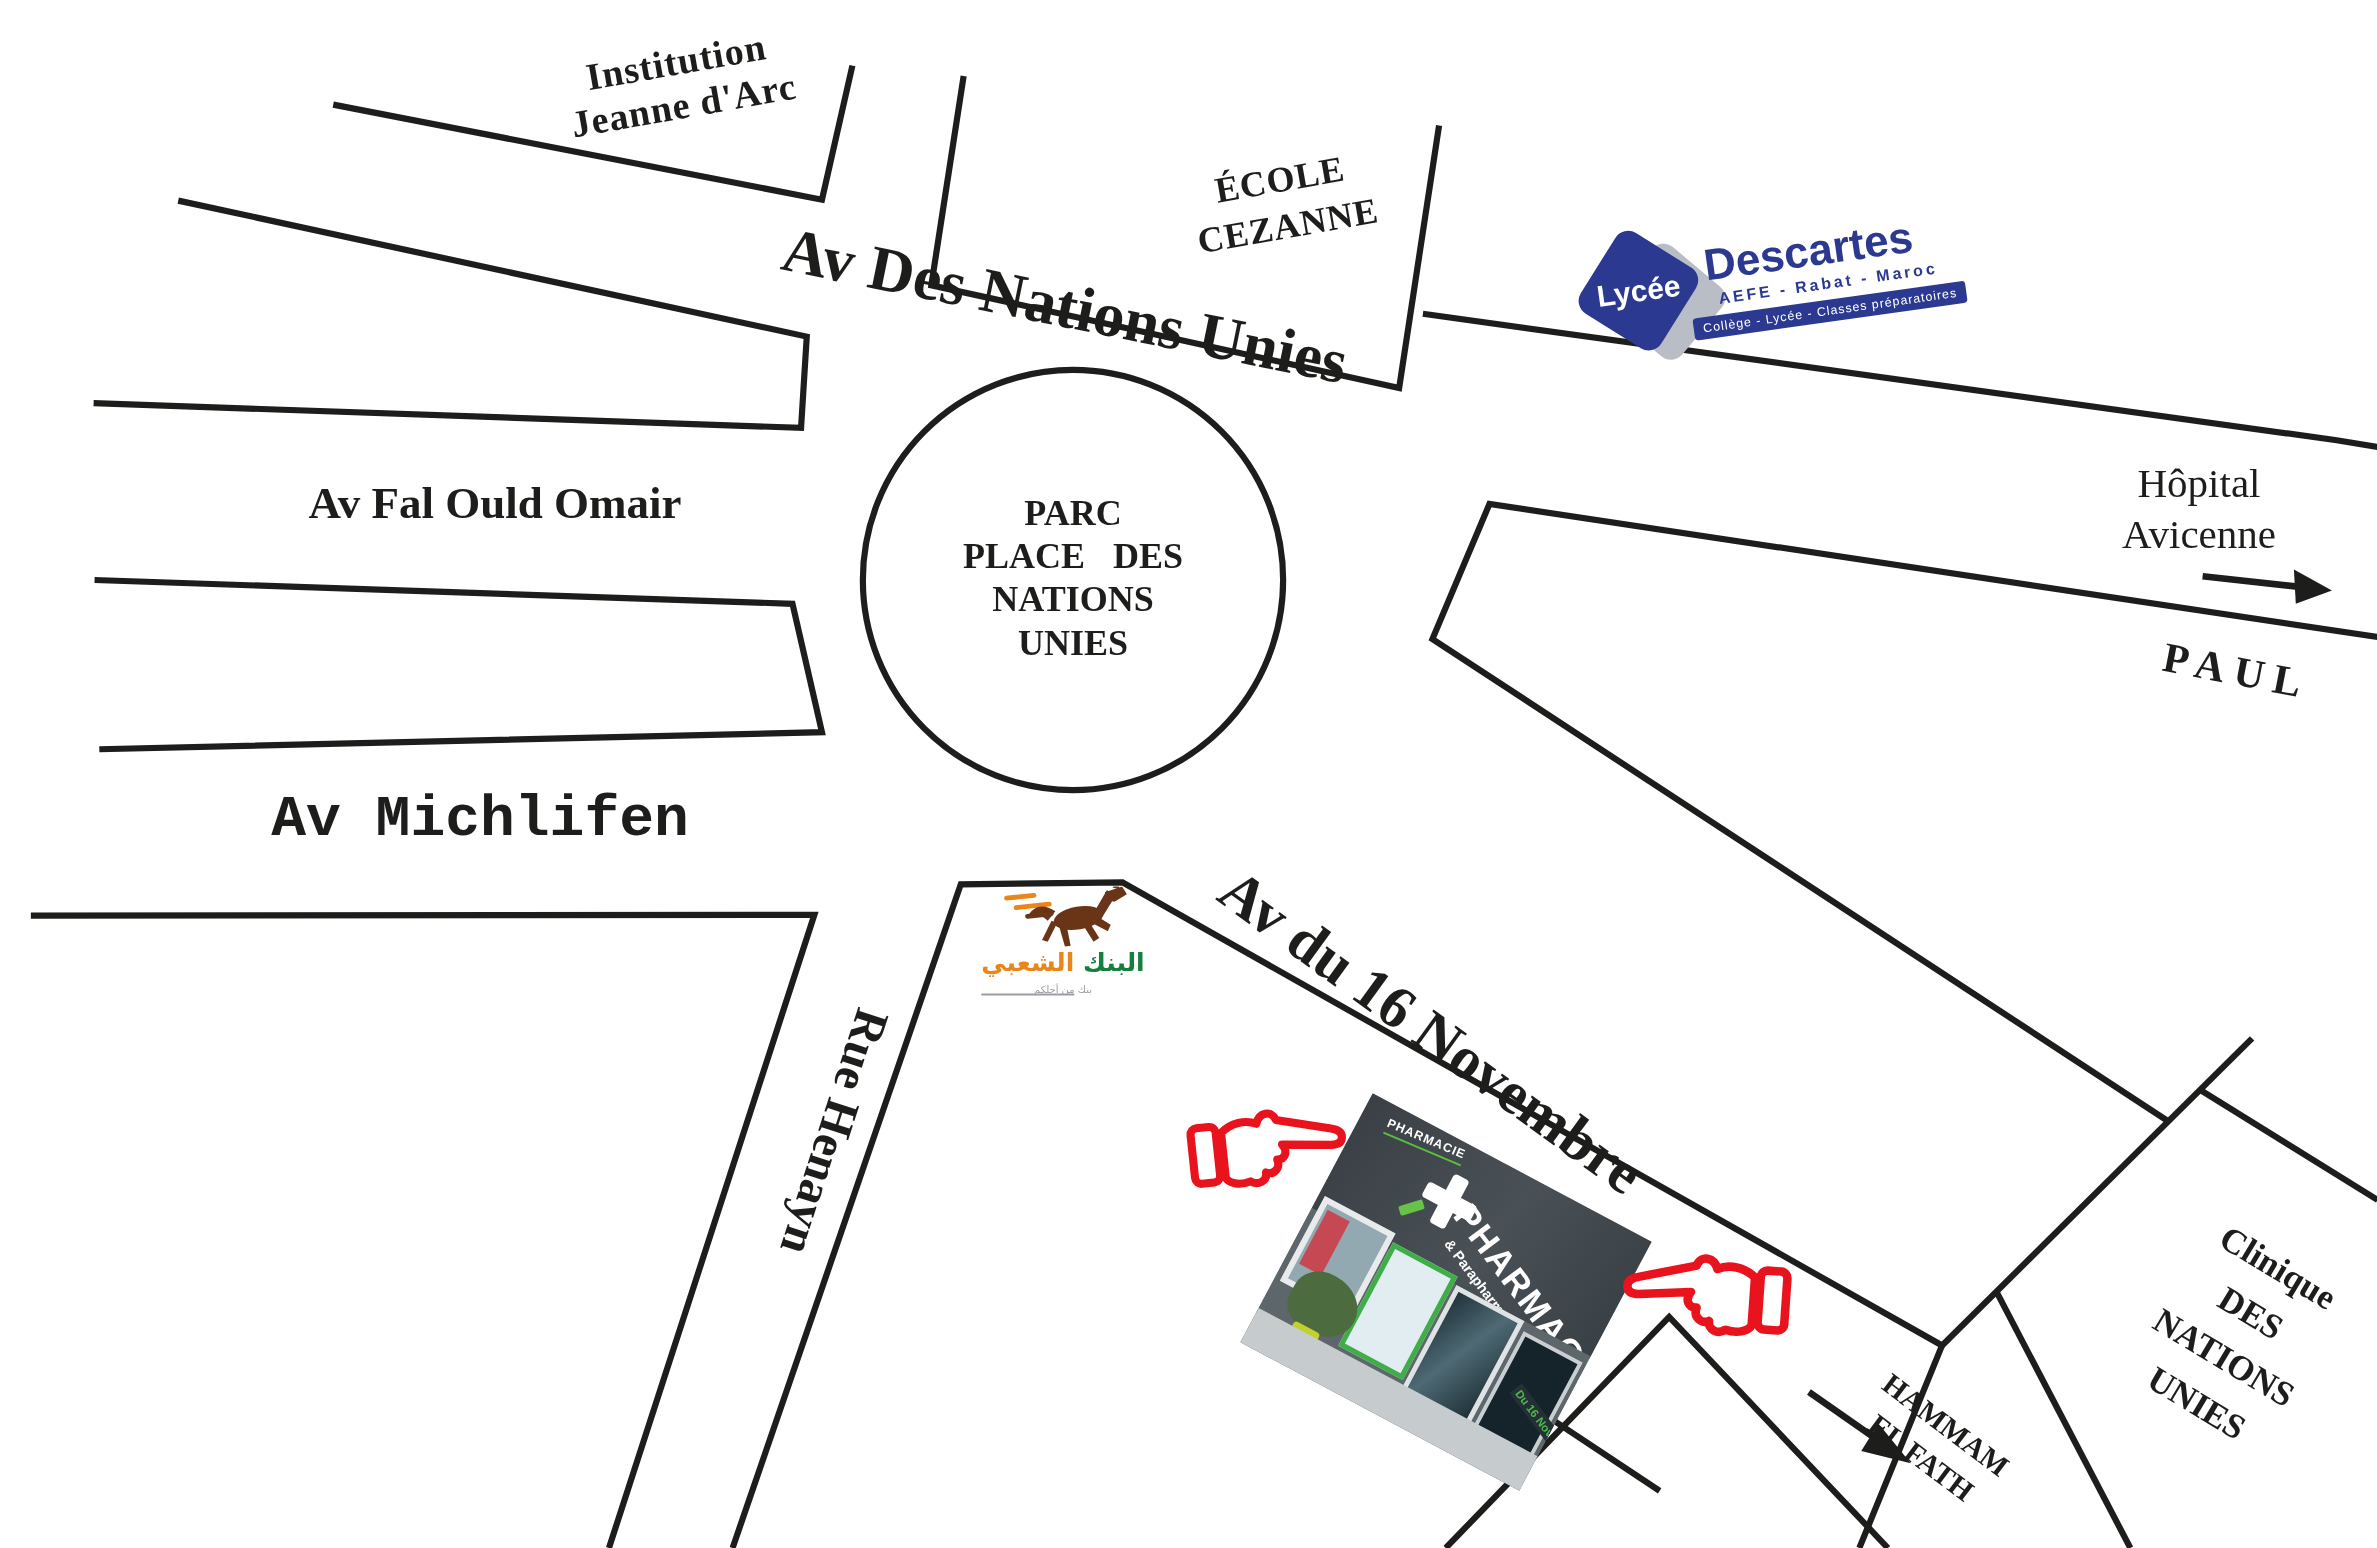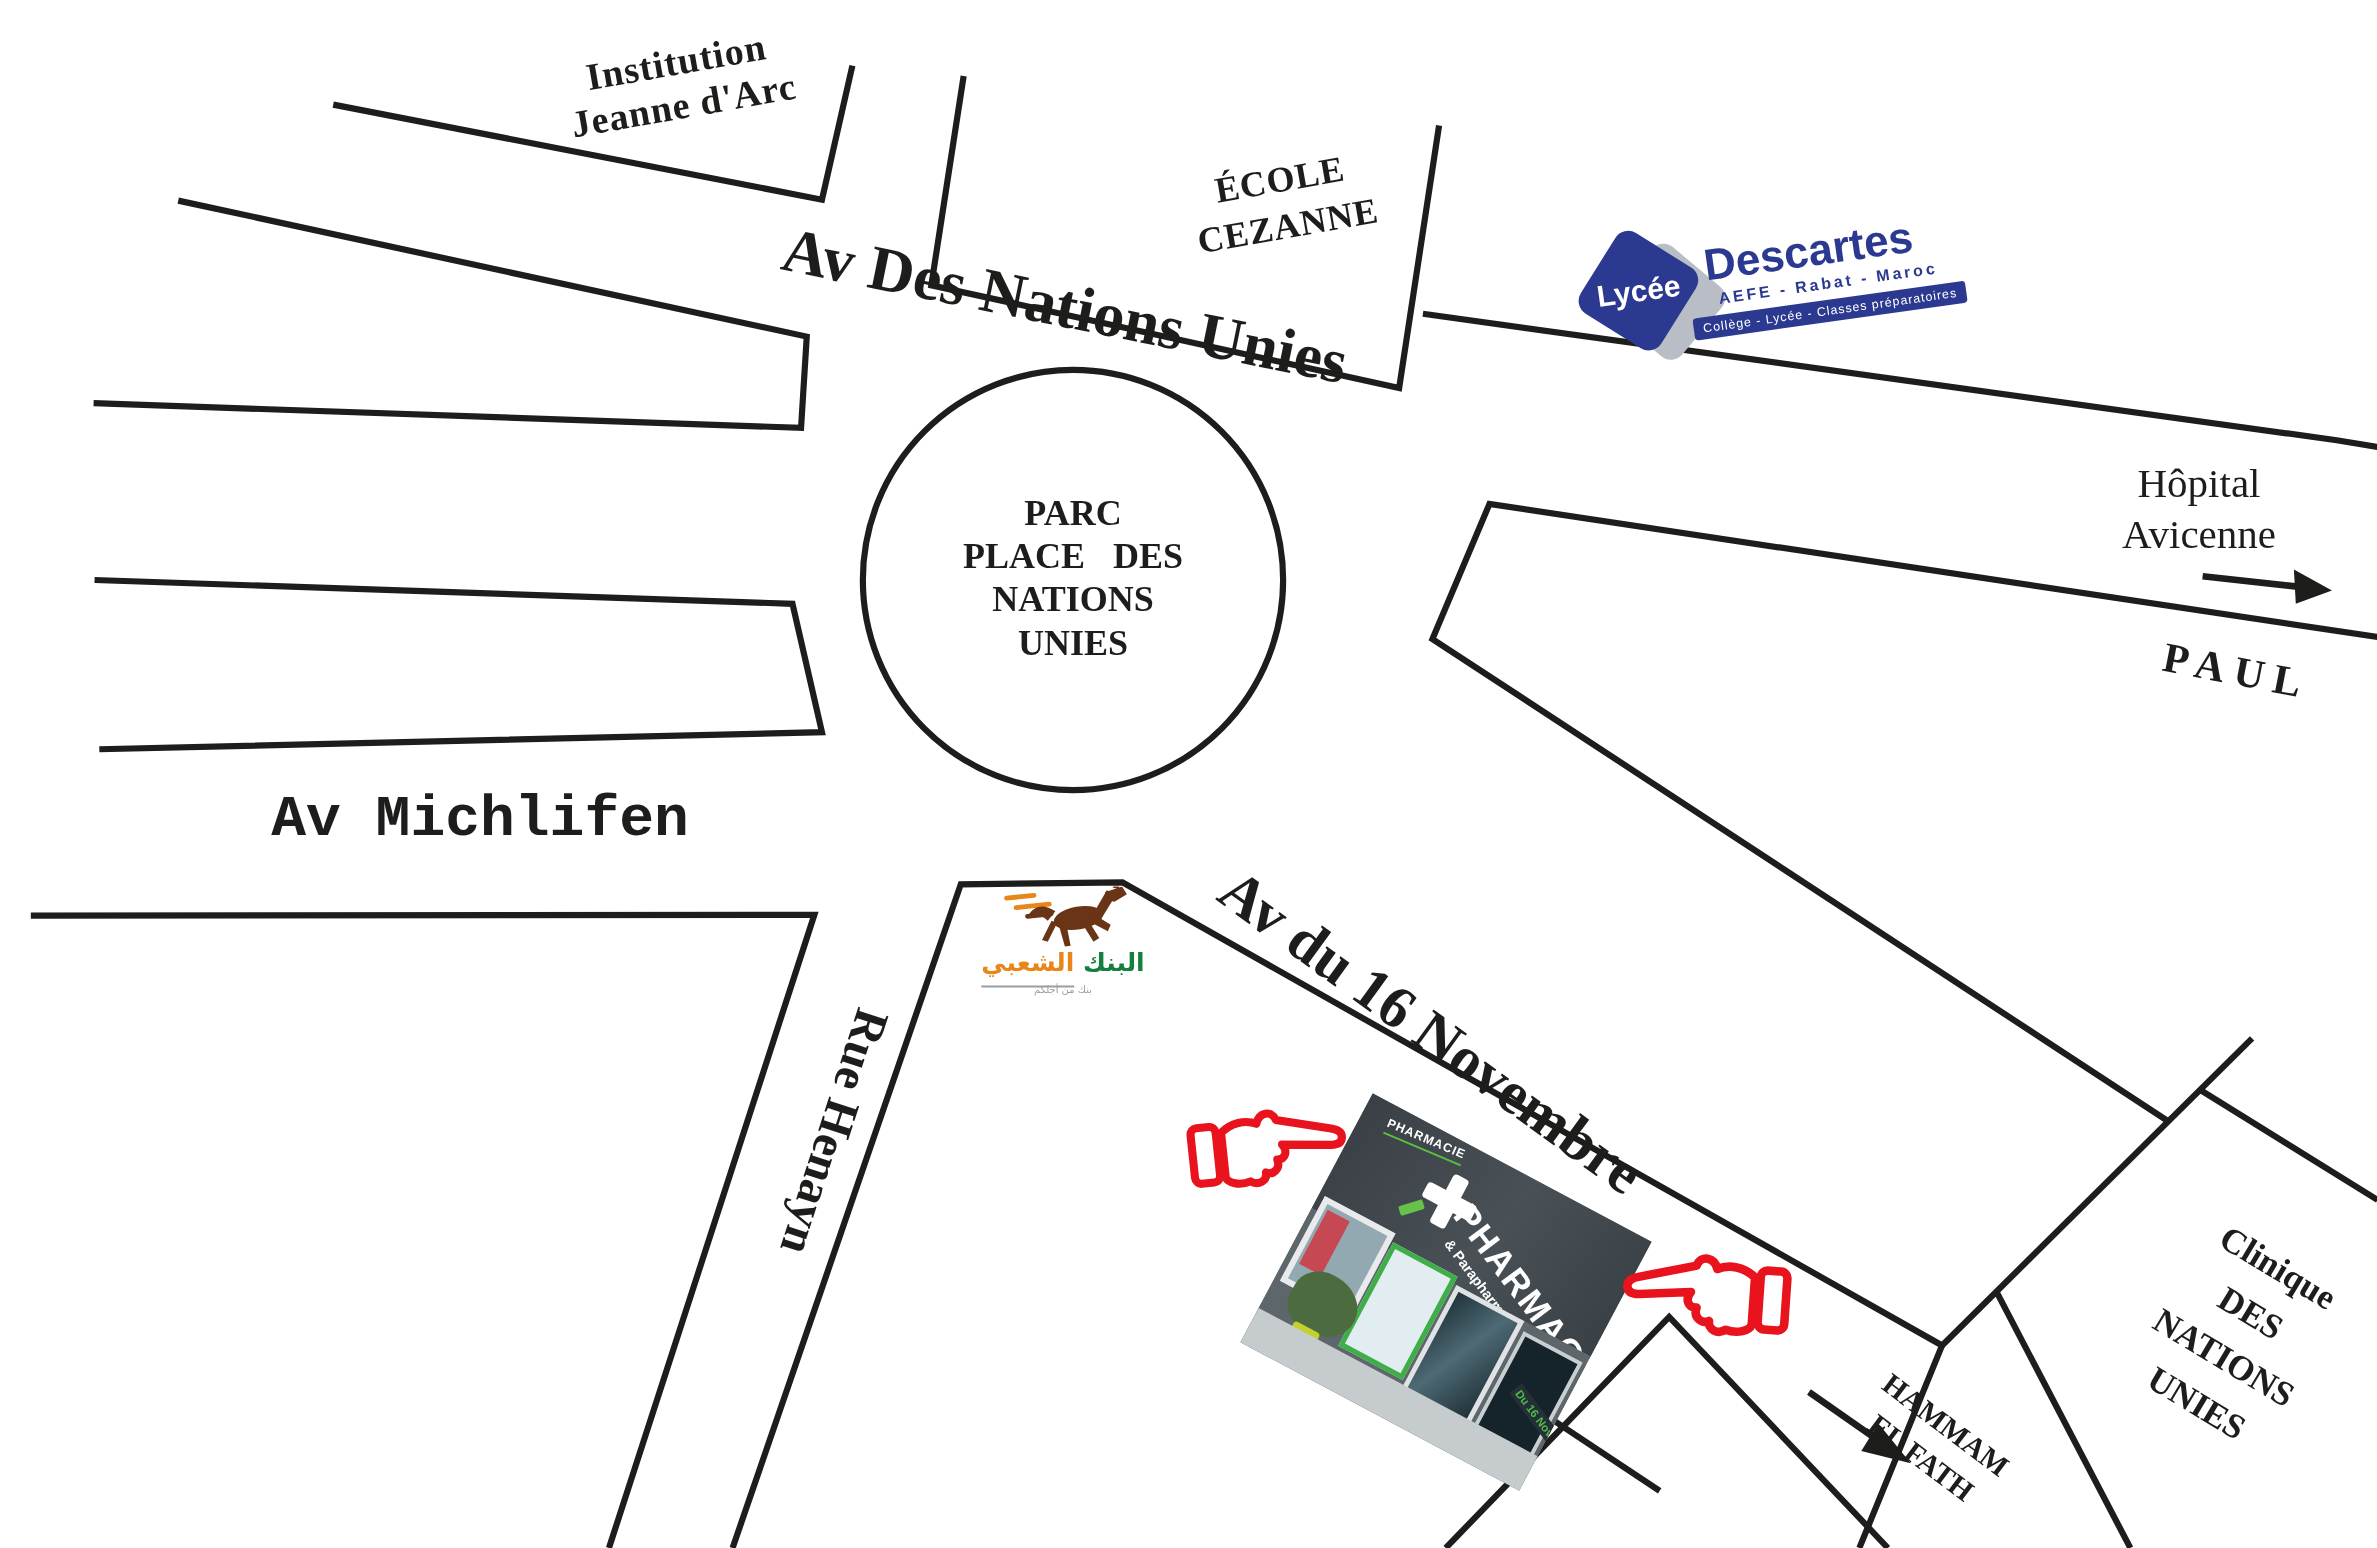--- a/index.html
+++ b/index.html
@@ -50,21 +50,21 @@
        padding:3.8px 9.5px;border-radius:3.8px;letter-spacing:1px;white-space:nowrap;}
 
   
   .bank{position:absolute;left:1063px;top:959px;width:228px;height:133px;
        transform:translate(-50%,-50%);text-align:center;
        font-family:"DejaVu Sans","Liberation Sans",sans-serif;}
   .bank .horse{position:absolute;left:50%;top:-5.7px;transform:translateX(-44%);}
   .bank-line1{position:absolute;left:50%;top:55px;transform:translateX(-50%);font-size:25px;font-weight:bold;
        white-space:nowrap;letter-spacing:1.9px;}
   .bank-line1 .g{color:#15803d;}
-  .bank-line1 .o{color:#e8861a;border-bottom:2.9px solid #9a9da2;padding-bottom:9px;}
+  .bank-line1 .o{color:#e8861a;border-bottom:2.9px solid #9a9da2;padding-bottom:17px;}
   .bank-line2{position:absolute;left:50%;top:91px;transform:translateX(-50%);font-size:10px;color:#9a9da2;
        white-space:nowrap;letter-spacing:1.9px;}
 
   
   .photo{position:absolute;left:1446px;top:1292px;width:316px;height:282px;overflow:hidden;
        transform:translate(-50%,-50%) rotate(28deg);background:#6a7277;
        font-family:"Liberation Sans","DejaVu Sans",sans-serif;}
   .ph-fascia{position:absolute;left:0;top:0;width:100%;height:46%;
        background:linear-gradient(100deg,#3a4045 0%,#4a5156 55%,#394046 100%);}
   .ph-topsign{position:absolute;left:27px;top:7.6px;color:#fff;font-size:12.4px;font-weight:bold;
@@ -126,20 +126,21 @@
 
   <div class="lbl lbl-institution">Institution
 Jeanne d'Arc</div>
   <div class="lbl lbl-avnu">Av Des Nations Unies</div>
   <div class="lbl lbl-ecole">ÉCOLE
 CEZANNE</div>
   <div class="lbl lbl-parc">PARC
 PLACE DES
 NATIONS
 UNIES</div>
+  <div class="lbl lbl-falould">Av Fal Ould Omair</div>
   <div class="lbl lbl-michlifen">Av Michlifen</div>
   <div class="lbl lbl-henayn">Rue Henayn</div>
   <div class="lbl lbl-av16">Av du 16 Novembre</div>
   <div class="lbl lbl-hopital">Hôpital
 Avicenne</div>
   <div class="lbl lbl-paul">PAUL</div>
   <div class="lbl lbl-hammam">HAMMAM
 EL FATH</div>
   <div class="lbl lbl-clinique">Clinique
 DES

